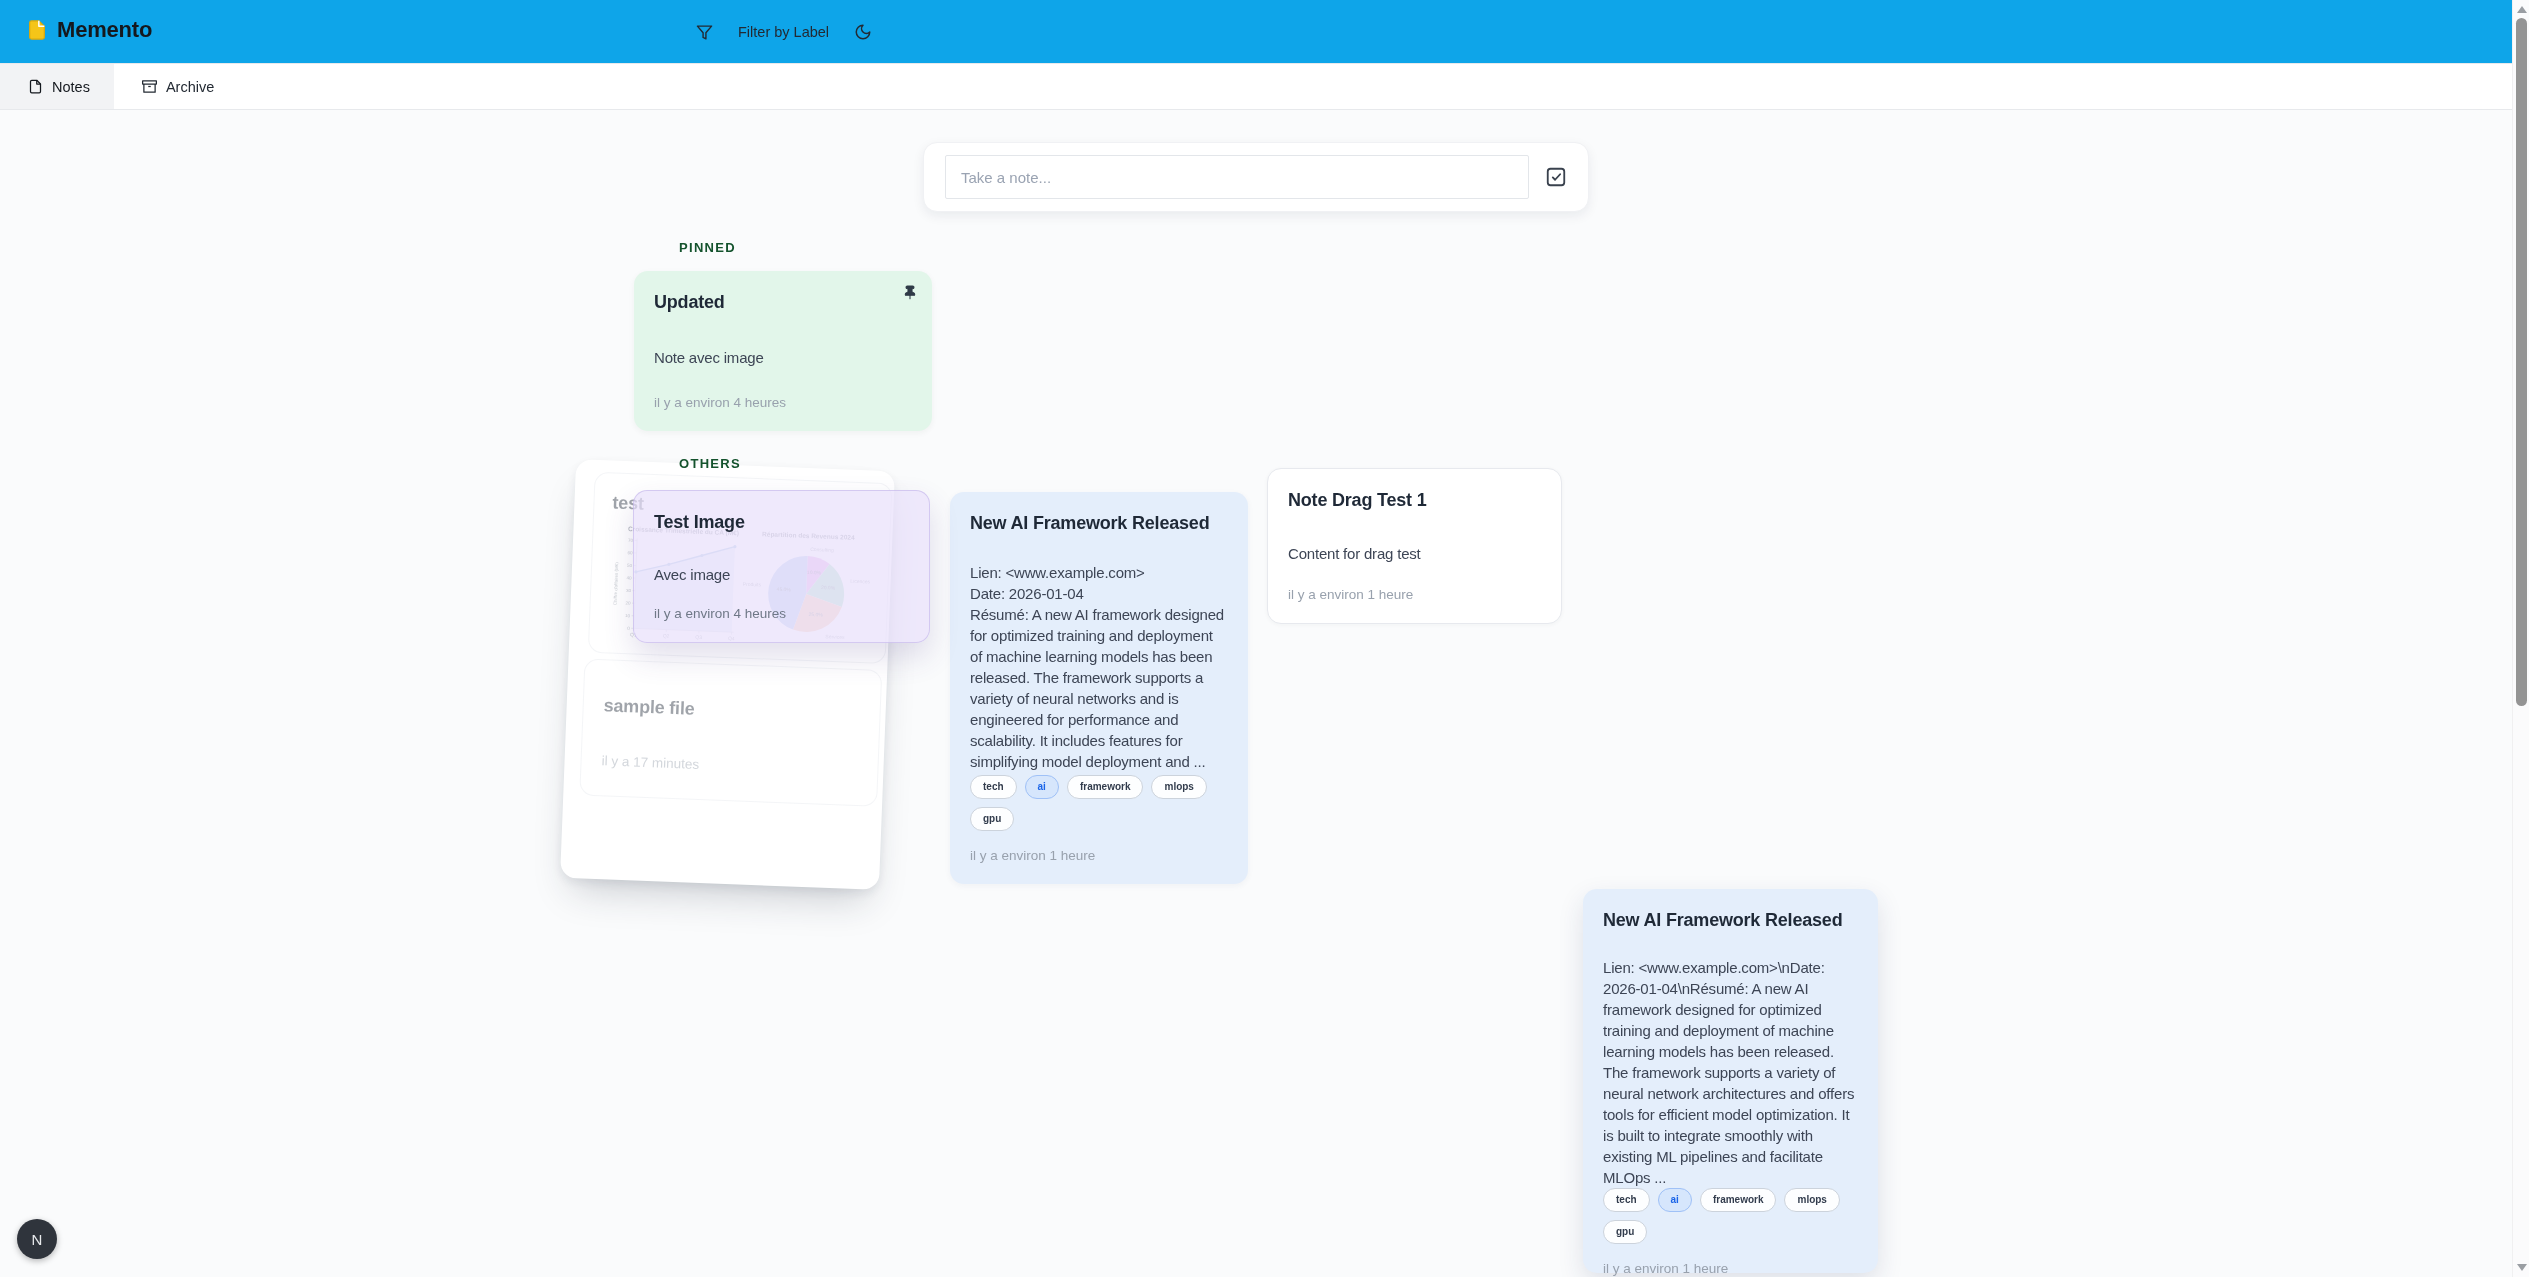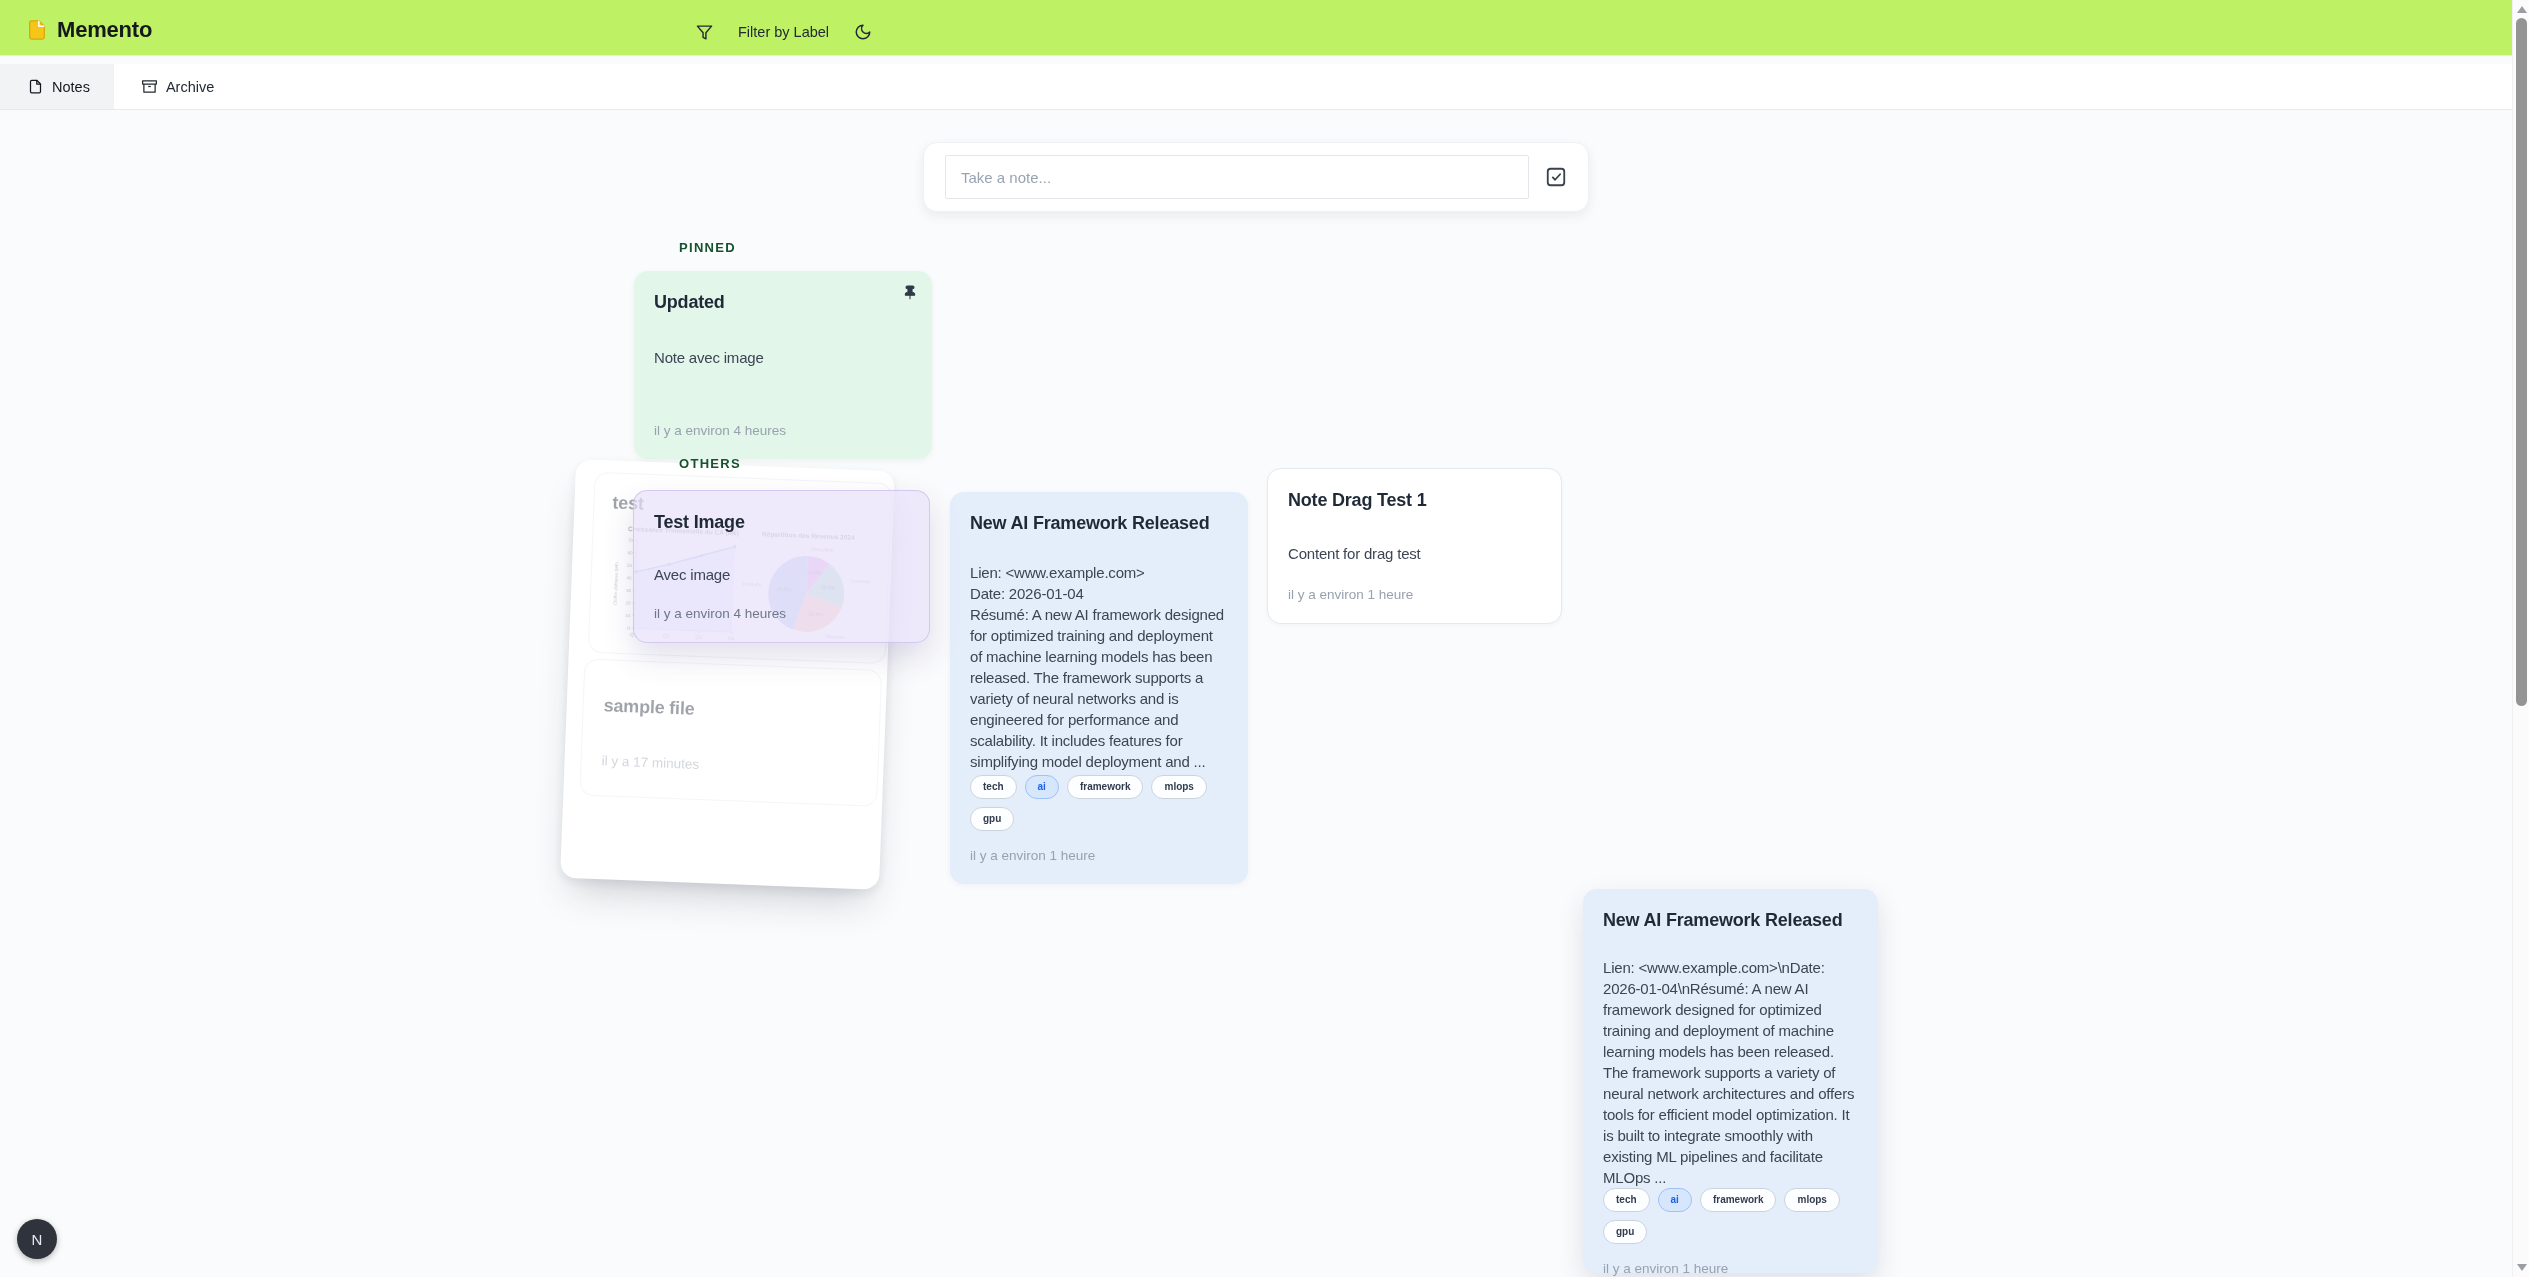--- a/index.html
+++ b/index.html
@@ -7,22 +7,22 @@
   body {
     width:2529px; height:1277px; overflow:hidden; position:relative;
     background:#fafbfc;
     font-family:"Liberation Sans","DejaVu Sans",sans-serif;
     color:#1f2937;
   }
   svg { display:block; }
 
   
   .header {
-    position:absolute; left:0; top:0; width:2529px; height:56px;
-    background:#bef264; border-bottom:1px solid #e7e9ec;
+    position:absolute; left:0; top:0; width:2529px; height:64px;
+    background:#0ea5e9; border-bottom:1px solid #e7e9ec;
   }
   .logo-wrap { position:absolute; left:26px; top:17px; display:flex; align-items:center; gap:9px; }
   .app-title { font-size:22px; font-weight:700; color:#15181d; letter-spacing:-0.2px; }
   .search-box {
     position:absolute; left:155px; top:11px; width:521px; height:42px;
     background:#fff; border:1.5px solid #dfe3e8; border-radius:10px;
     display:flex; align-items:center; padding:0 14px; gap:10px;
   }
   .search-input { border:none; outline:none; flex:1; font-size:15px; color:#1f2937;
     font-family:inherit; background:transparent; }
@@ -74,21 +74,21 @@
   .note-ts    { font-size:13.5px; color:#98a1ad; line-height:17px; }
   .tags-row { display:flex; flex-wrap:wrap; gap:8px; }
   .tag {
     font-size:10px; line-height:16px; padding:3px 12px; border-radius:999px;
     border:1px solid #ccd3dc; background:rgba(255,255,255,.92); color:#323c4d; cursor:pointer;font-weight:bold;
   }
   .tag-accent { background:#d6e6fc; border-color:#9fc1f7; color:#1a64e8; }
 
   
   .card-pinned {
-    left:634px; top:271px; width:298px; height:188px;
+    left:634px; top:271px; width:298px; height:160px;
     background:#e2f6ea; box-shadow:0 2px 6px rgba(30,60,40,.05);
   }
   .card-pinned .note-body { margin-top:34px; }
   .card-pinned .note-ts { margin-top:auto; }
   .pin-icon { position:absolute; top:13px; right:14px; width:16px; height:16px; color:#2f3a47; cursor:pointer; }
 
   
   .drag-stack {
     position:absolute; left:568px; top:465px; width:319px; height:419px;
     transform:rotate(2.2deg); transform-origin:50% 50%; z-index:2;

